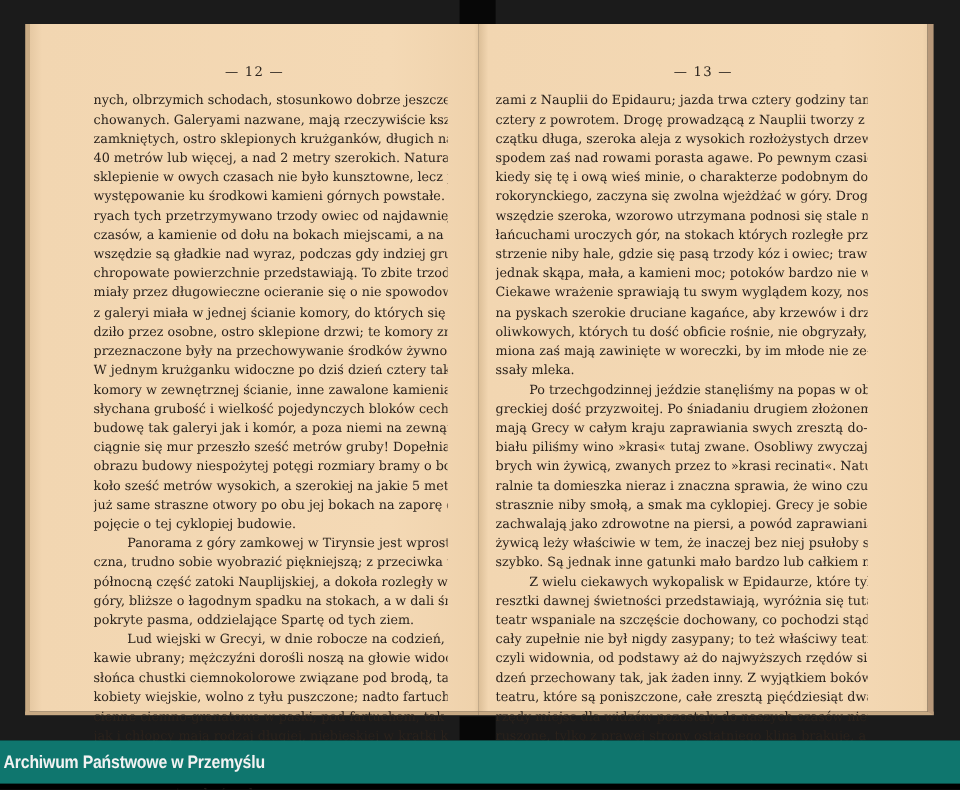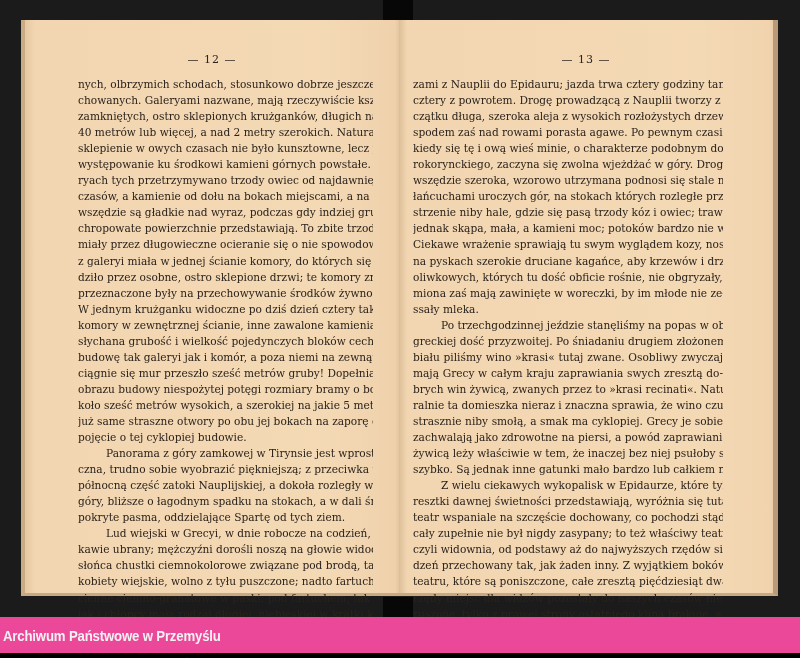--- a/index.html
+++ b/index.html
@@ -59,21 +59,21 @@
   .page.right .text-block { left: 14px; width: 310px; }
   .line {
     display: block; white-space: nowrap;
     text-align: justify; text-align-last: justify;
     height: 16.05px; overflow: hidden;
   }
   .line.last { text-align-last: left; }
   .line.indent { padding-left: 28px; }
   .caption-bar {
     position: absolute; left: 0; top: 617px; width: 800px; height: 36px;
-    background: #ec4899;
+    background: #0f766e;
   }
   .caption {
     position: absolute; left: 3px; top: 10px;
     font-family: "Liberation Sans", sans-serif;
     font-size: 15px; font-weight: bold; color: #f2f2f2;
     transform: scaleX(0.88); transform-origin: left center;
     letter-spacing: -0.2px;
   }
 </style>
 </head>
@@ -139,22 +139,22 @@
           <span class="line">łańcuchami uroczych gór, na stokach których rozległe prze-</span>
           <span class="line">strzenie niby hale, gdzie się pasą trzody kóz i owiec; trawa</span>
           <span class="line">jednak skąpa, mała, a kamieni moc; potoków bardzo nie wiele.</span>
           <span class="line">Ciekawe wrażenie sprawiają tu swym wyglądem kozy, noszące</span>
           <span class="line">na pyskach szerokie druciane kagańce, aby krzewów i drzew</span>
           <span class="line">oliwkowych, których tu dość obficie rośnie, nie obgryzały, wy-</span>
           <span class="line">miona zaś mają zawinięte w woreczki, by im młode nie ze-</span>
           <span class="line last">ssały mleka.</span>
           <span class="line indent">Po trzechgodzinnej jeździe stanęliśmy na popas w oberży</span>
           <span class="line">greckiej dość przyzwoitej. Po śniadaniu drugiem złożonem z na-</span>
+          <span class="line">mają Grecy w całym kraju zaprawiania swych zresztą do-</span>
           <span class="line">biału piliśmy wino »krasi« tutaj zwane. Osobliwy zwyczaj</span>
-          <span class="line">mają Grecy w całym kraju zaprawiania swych zresztą do-</span>
           <span class="line">brych win żywicą, zwanych przez to »krasi recinati«. Natu-</span>
           <span class="line">ralnie ta domieszka nieraz i znaczna sprawia, że wino czuć</span>
           <span class="line">strasznie niby smołą, a smak ma cyklopiej. Grecy je sobie</span>
           <span class="line">zachwalają jako zdrowotne na piersi, a powód zaprawiania go</span>
           <span class="line">żywicą leży właściwie w tem, że inaczej bez niej psułoby się</span>
           <span class="line">szybko. Są jednak inne gatunki mało bardzo lub całkiem nie-</span>
           <span class="line indent">Z wielu ciekawych wykopalisk w Epidaurze, które tylko</span>
           <span class="line">resztki dawnej świetności przedstawiają, wyróżnia się tutaj</span>
           <span class="line">teatr wspaniale na szczęście dochowany, co pochodzi stąd, że</span>
           <span class="line">cały zupełnie nie był nigdy zasypany; to też właściwy teatr</span>

